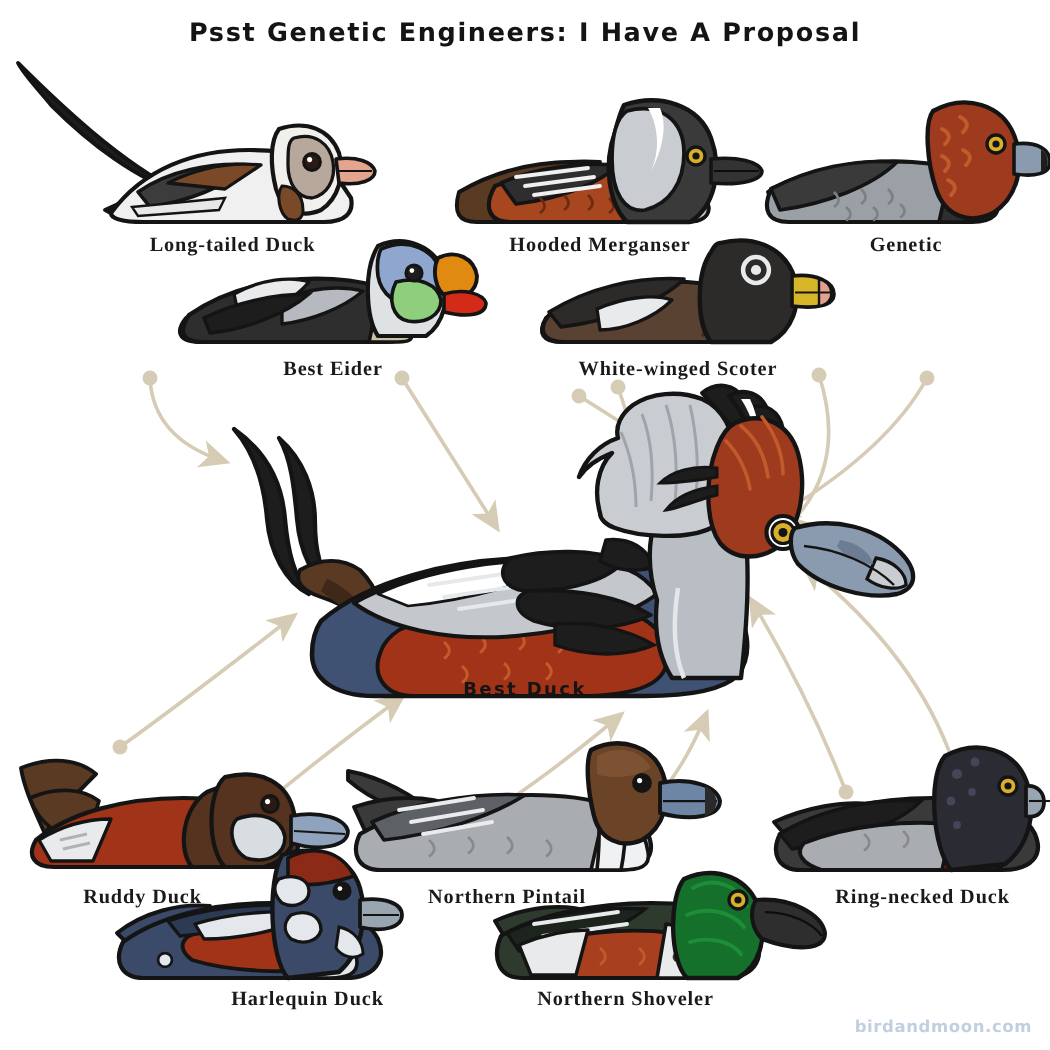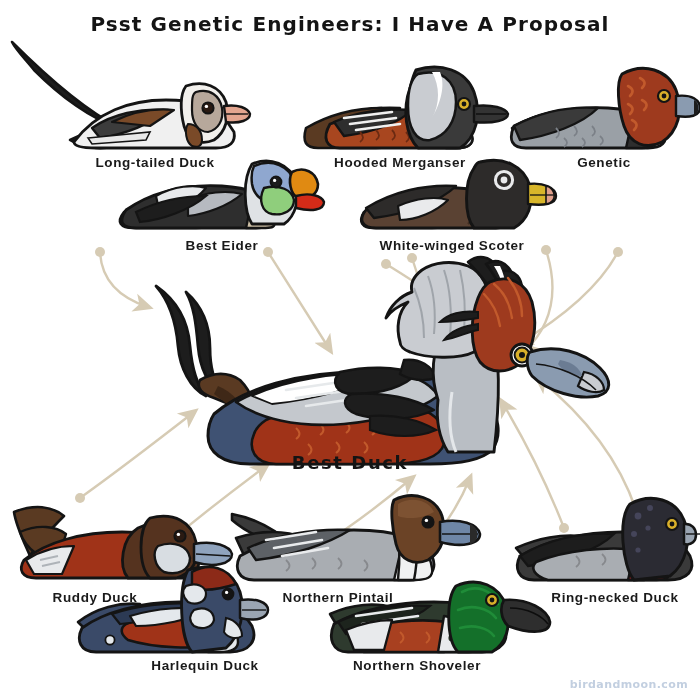--- a/index.html
+++ b/index.html
@@ -11,46 +11,46 @@
     position:relative;
   }
   #stage{position:absolute;left:0;top:0;width:700px;height:700px;}
   .layer{position:absolute;left:0;top:0;width:700px;height:700px;}
   #arrows{z-index:1;}
   #birds{z-index:2;}
   #labels{z-index:3;}
 
   .lbl{
     position:absolute;
-    font-family:Liberation Sans, sans-serif;
+    font-family:Liberation Serif, serif;
     font-weight:700;
     color:#1a1a1a;
     white-space:nowrap;
     letter-spacing:0.6px;
     transform:translateX(-50%);
   }
   .lbl.sz13{font-size:13.5px;}
   .title{
     position:absolute;
     left:350px;top:12px;
     transform:translateX(-50%);
     font-family:"DejaVu Sans", sans-serif;
     font-weight:700;
-    font-size:20px;
+    font-size:17px;
     letter-spacing:1.1px;
     color:#141414;
     white-space:nowrap;
   }
   .bestlbl{
     position:absolute;
     left:350px;top:452px;
     transform:translateX(-50%);
     font-family:"DejaVu Sans", sans-serif;
     font-weight:700;
-    font-size:18px;
+    font-size:12px;
     letter-spacing:1.6px;
     color:#141414;
     white-space:nowrap;
     text-align:center;
   }
   .wm{
     position:absolute;
     right:12px;bottom:9px;
     font-family:"DejaVu Sans", sans-serif;
     font-weight:700;

